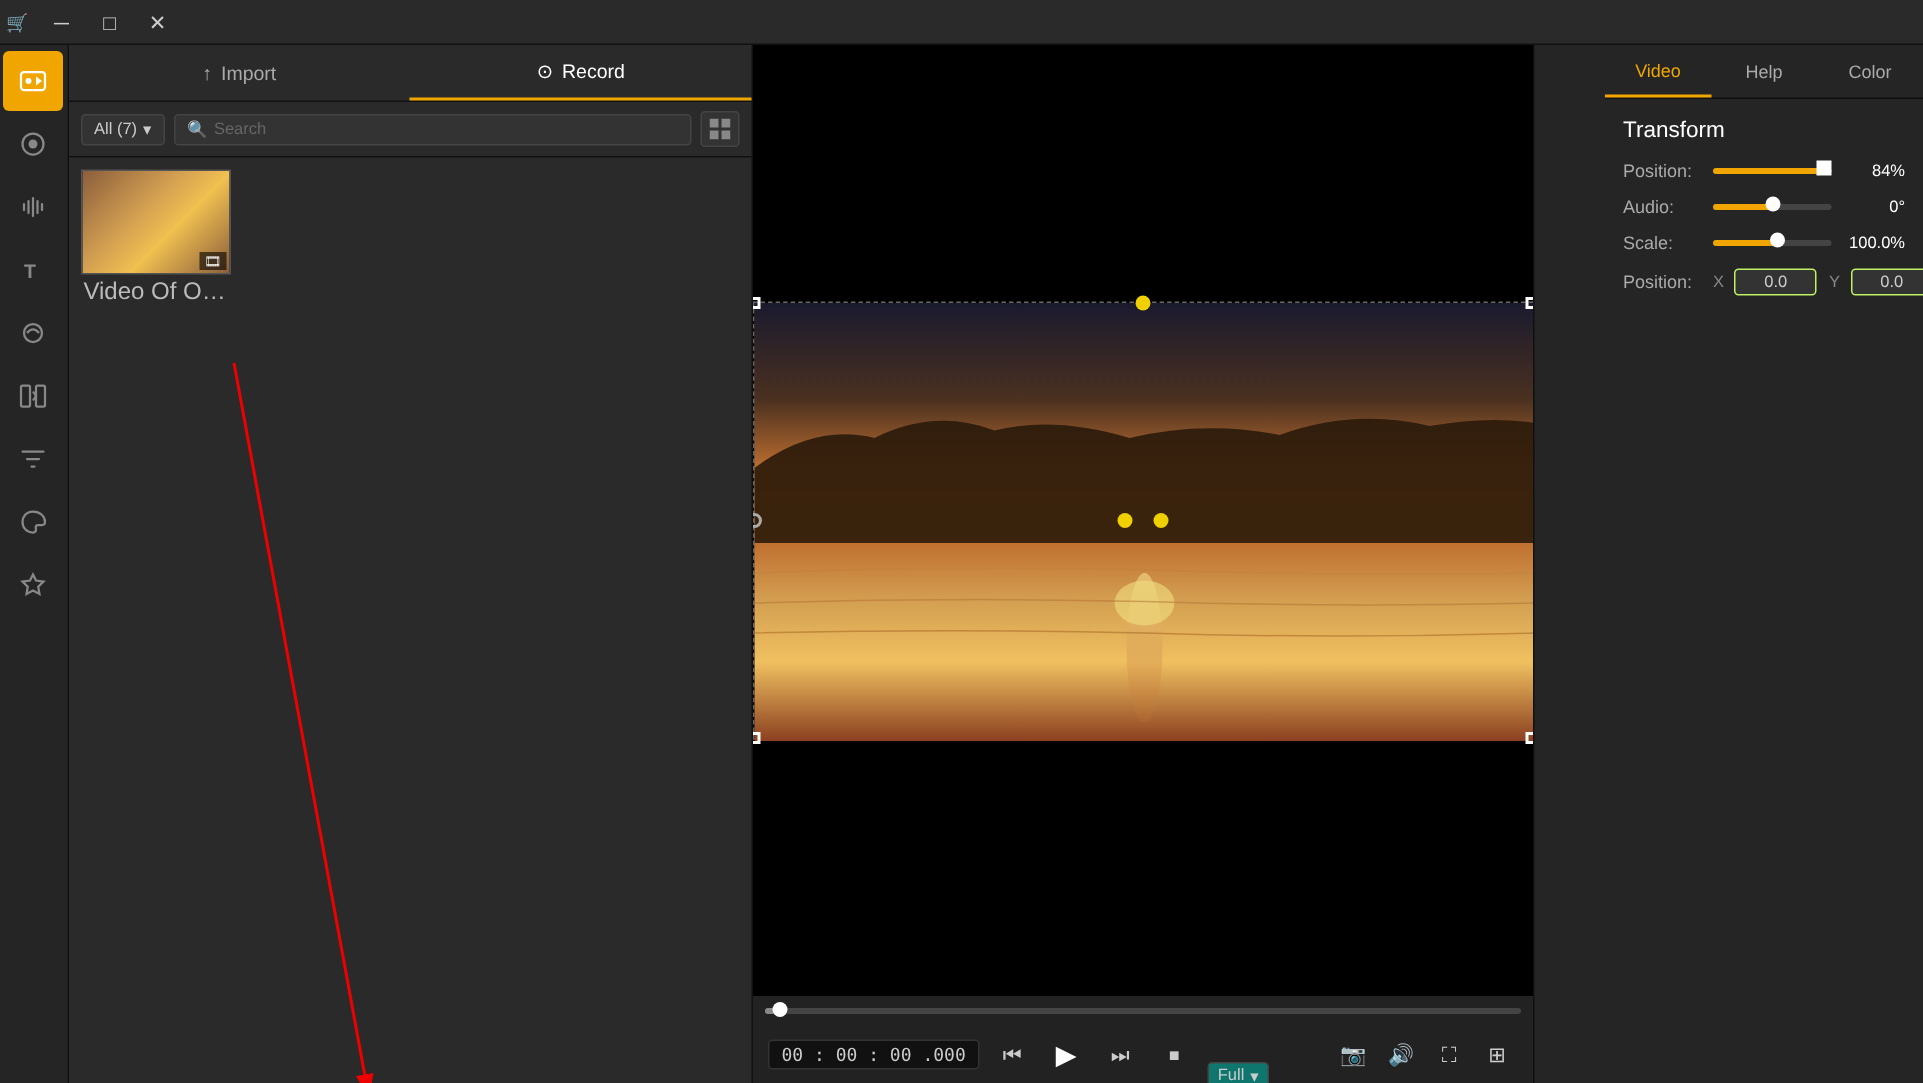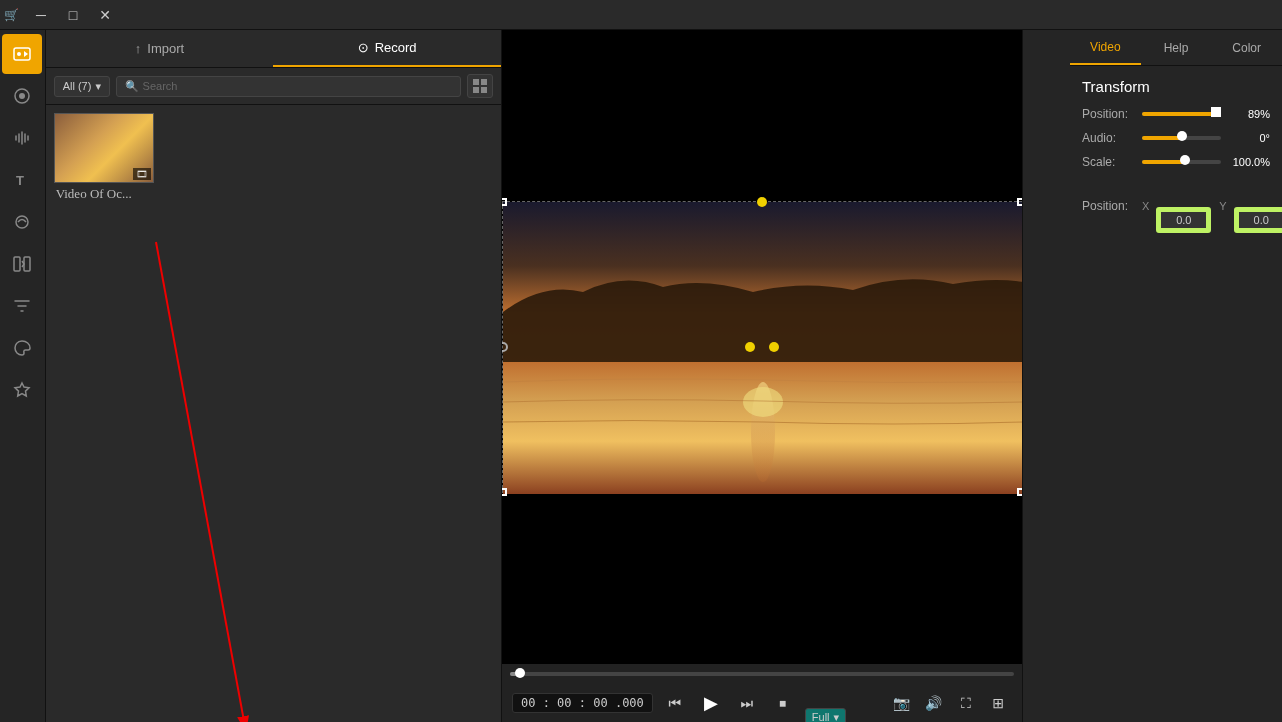--- a/index.html
+++ b/index.html
@@ -32,21 +32,21 @@
     .media-tab.active { color: #fff; border-bottom: 2px solid #f0a500; }
     #media-toolbar { display: flex; align-items: center; gap: 6px; padding: 6px 8px; border-bottom: 1px solid #111; }
     .dropdown-btn { background: #333; border: 1px solid #444; color: #ccc; padding: 3px 8px; border-radius: 3px; display: flex; align-items: center; gap: 4px; cursor: pointer; font-size: 11px; }
     .search-box { flex: 1; background: #333; border: 1px solid #444; color: #ccc; padding: 3px 8px; border-radius: 3px; font-size: 11px; display: flex; align-items: center; gap: 4px; }
     .grid-btn { width: 26px; height: 24px; background: #333; border: 1px solid #444; display: flex; align-items: center; justify-content: center; cursor: pointer; border-radius: 3px; }
     #media-content { flex: 1; padding: 8px; overflow-y: auto; }
     .media-item { display: inline-block; width: 110px; vertical-align: top; }
     .media-thumb { width: 100px; height: 70px; background: #333; border: 1px solid #555; position: relative; overflow: hidden; }
     .media-thumb-inner { width: 100%; height: 100%; background: linear-gradient(135deg, #8B5E3C 0%, #D4A052 40%, #F0C050 60%, #8B5E3C 100%); }
     .media-thumb-badge { position: absolute; bottom: 2px; right: 2px; background: rgba(0,0,0,0.6); color: #fff; font-size: 9px; padding: 1px 3px; display: flex; align-items: center; gap: 2px; }
-    .media-label { font-size: 13px; color: #bbb; margin-top: 3px; padding-left: 2px; white-space: nowrap; overflow: hidden; text-overflow: ellipsis; width: 100px; font-family: Liberation Serif, serif; }
+    .media-label { font-size: 16px; color: #bbb; margin-top: 3px; padding-left: 2px; white-space: nowrap; overflow: hidden; text-overflow: ellipsis; width: 100px; }
 
     
     #preview-panel { flex: 1; background: #1a1a1a; display: flex; flex-direction: column; }
     #preview-video { flex: 1; background: #000; position: relative; display: flex; align-items: center; justify-content: center; overflow: hidden; }
     .video-frame { width: 520px; height: 292px; position: relative; border: 1px dashed #666; }
     .video-img { width: 100%; height: 100%; background: linear-gradient(180deg, #3a2a1a 0%, #8B5E3C 20%, #D4A052 50%, #C07030 70%, #6a4020 100%); }
     .corner-handle { position: absolute; width: 8px; height: 8px; background: transparent; border: 2px solid #fff; }
     .corner-handle.tl { top: -4px; left: -4px; }
     .corner-handle.tr { top: -4px; right: -4px; }
     .corner-handle.bl { bottom: -4px; left: -4px; }
@@ -70,21 +70,21 @@
     .props-section-title { color: #fff; font-size: 15px; margin-bottom: 12px; }
     .props-row { display: flex; align-items: center; margin-bottom: 10px; }
     .props-label { color: #aaa; font-size: 12px; width: 60px; flex-shrink: 0; }
     .props-control { flex: 1; display: flex; align-items: center; gap: 4px; }
     .flip-btn { width: 28px; height: 24px; background: #333; border: 1px solid #555; display: flex; align-items: center; justify-content: center; cursor: pointer; border-radius: 3px; color: #ccc; font-size: 11px; }
     .slider-track { flex: 1; height: 4px; background: #444; border-radius: 2px; position: relative; }
     .slider-fill-opacity { position: absolute; left: 0; height: 100%; background: #f0a500; border-radius: 2px; }
     .slider-fill-scale { position: absolute; left: 0; height: 100%; background: #f0a500; border-radius: 2px; }
     .slider-fill-rotate { position: absolute; left: 0; height: 100%; background: #f0a500; border-radius: 2px; }
     .props-value { color: #fff; font-size: 11px; min-width: 45px; text-align: right; }
-    .pos-input { background: #333; border: 5px solid #bef264; color: #ccc; padding: 2px 6px; border-radius: 3px; font-size: 11px; width: 55px; text-align: center; margin-top: 28px; }
+    .pos-input { background: #333; border: 1px solid #bef264; color: #ccc; padding: 2px 6px; border-radius: 3px; font-size: 11px; width: 55px; text-align: center; }
     .pos-label { color: #888; font-size: 11px; margin-right: 3px; }
   </style>
 </head>
 <body>
 
 <div id="titlebar">
   <div id="titlebar-right">
     <div style="width:24px;height:24px;display:flex;align-items:center;justify-content:center;cursor:pointer;color:#f0a500;">🛒</div>
     <div class="win-btn">─</div>
     <div class="win-btn">□</div>
@@ -287,21 +287,21 @@
       <div class="props-section-title">Transform</div>
 
 
       <div class="props-row">
         <div class="props-label">Position:</div>
         <div class="props-control">
           <div class="slider-track">
             <div class="slider-fill-opacity" style="width:100%"></div>
             <div style="position:absolute; right:0; top:-5px; width:10px; height:10px; background:#fff; border-radius:50;"></div>
           </div>
-          <div class="props-value">89%</div>
+          <div class="props-value">84%</div>
         </div>
       </div>
 
       <div class="props-row">
         <div class="props-label">Audio:</div>
         <div class="props-control">
           <div class="slider-track">
             <div class="slider-fill-rotate" style="width:50%"></div>
             <div style="position:absolute; left:50%; top:-5px; width:10px; height:10px; background:#fff; border-radius:50%; transform:translateX(-50%);"></div>
           </div>

